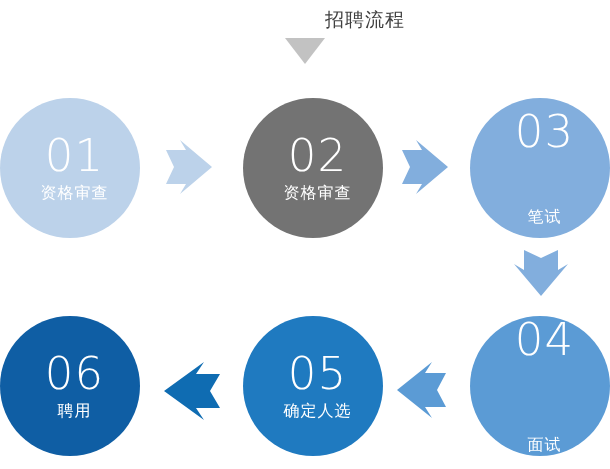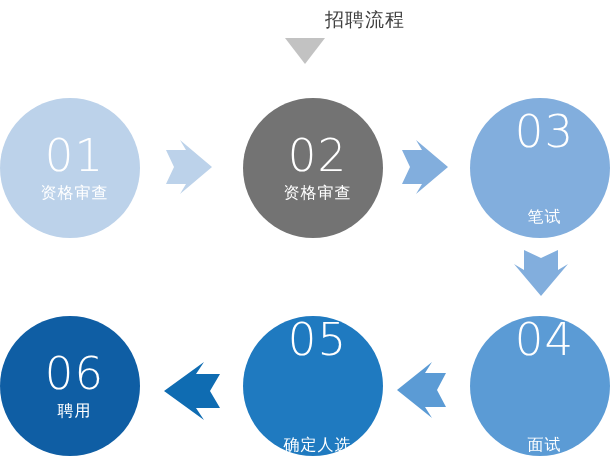--- a/index.html
+++ b/index.html
@@ -121,21 +121,21 @@
   <div class="step pos-3" style="background:#82aedd;gap:48px;">
     <div class="step-num">03</div>
     <div class="step-label">笔试</div>
   </div>
 
   <div class="step pos-4" style="background:#5b9bd5;">
     <div class="step-num">04</div>
     <div class="step-label">面试</div>
   </div>
 
-  <div class="step pos-5" style="background:#1f7ac0;justify-content:space-between;">
+  <div class="step pos-5" style="background:#1f7ac0;">
     <div class="step-num">05</div>
     <div class="step-label">确定人选</div>
   </div>
 
   <div class="step pos-6" style="background:#0f5ea4;justify-content:center;">
     <div class="step-num">06</div>
     <div class="step-label">聘用</div>
   </div>
 
   <div class="arrow arr-1-2">

